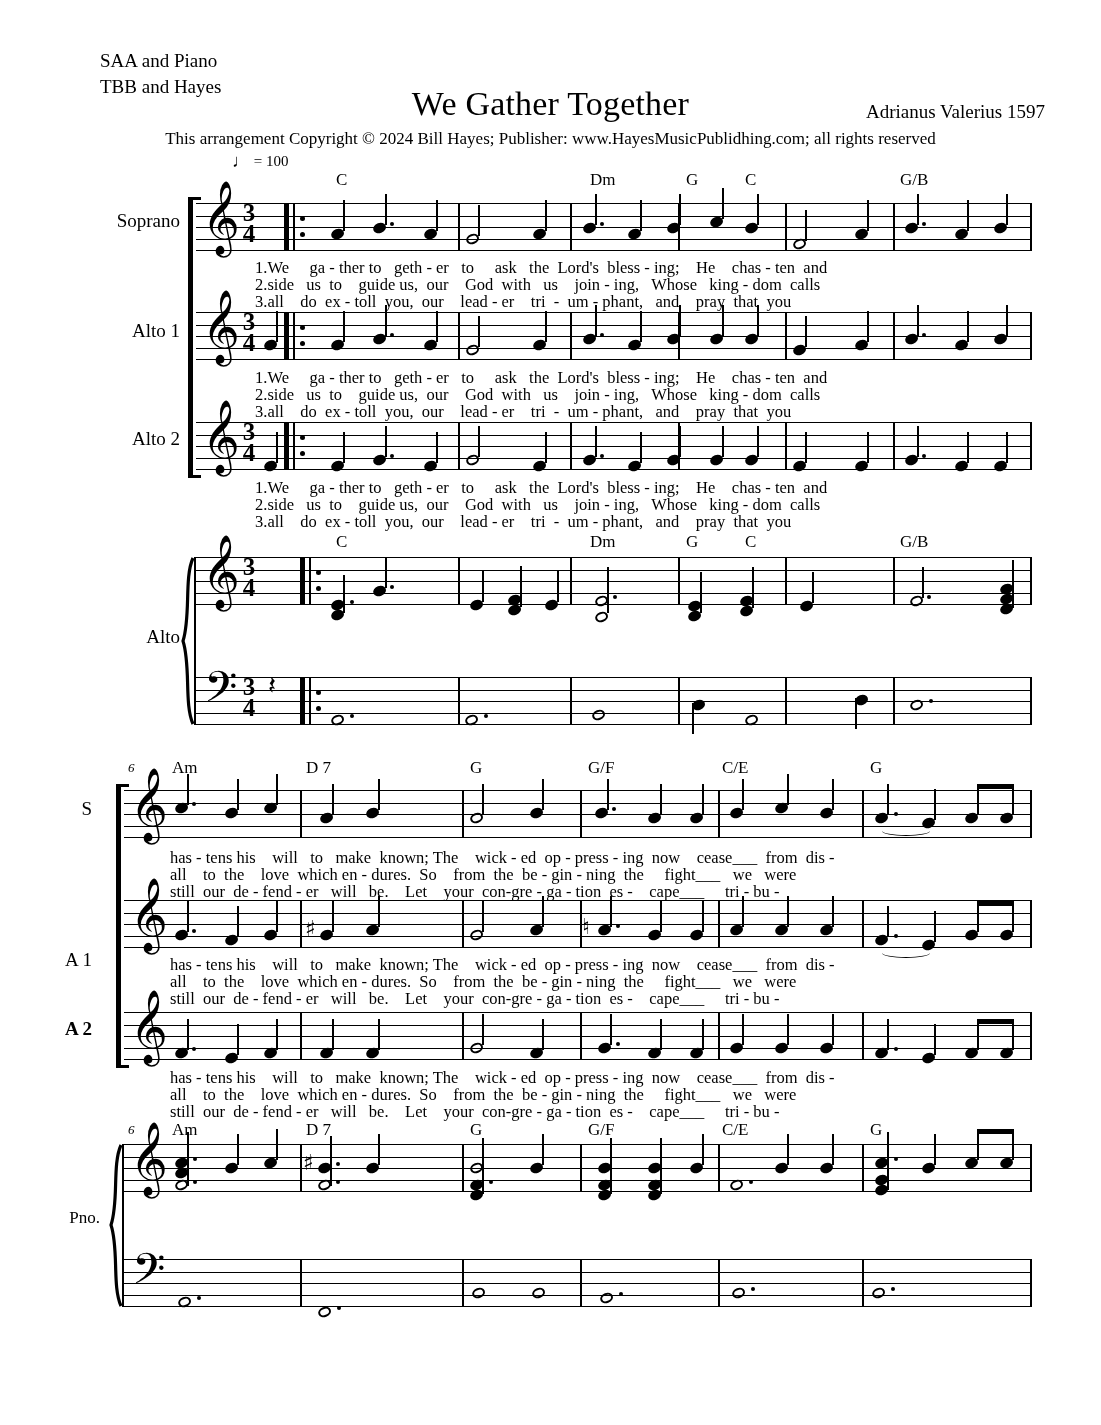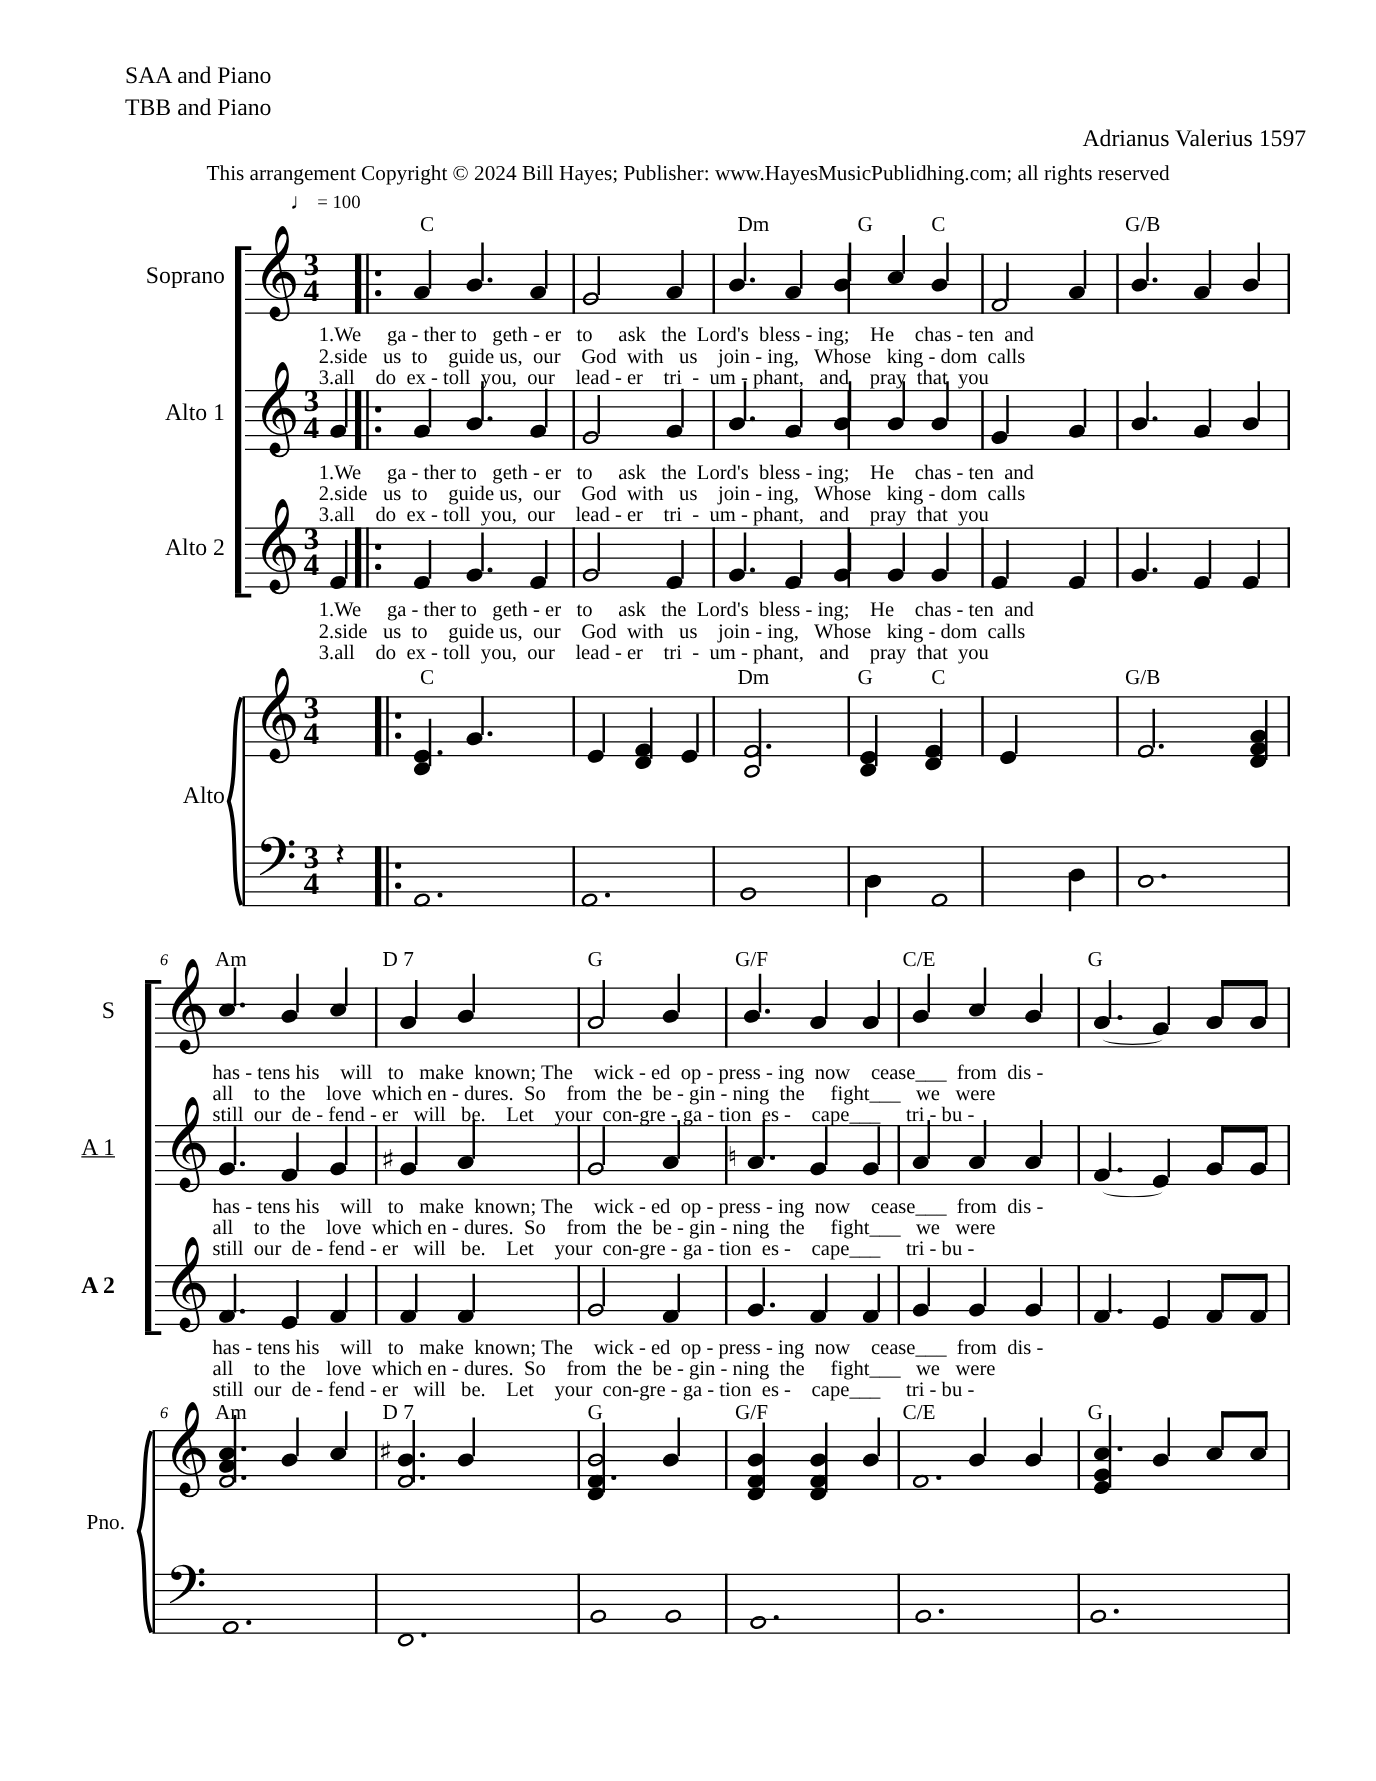--- a/index.html
+++ b/index.html
@@ -208,22 +208,23 @@
     height: 9px;
   }
 </style>
 </head>
 <body>
 
 <div class="page">
 
   <div class="hdr-voicing">
     <div>SAA and Piano</div>
-    <div>TBB and Piano</div>
-  </div>
+    <div>TBB and Hayes</div>
+  </div>
+  <div class="hdr-title">We Gather Together</div>
   <div class="hdr-composer">Adrianus Valerius 1597</div>
   <div class="hdr-copyright">This arrangement Copyright © 2024 Bill Hayes; Publisher:  www.HayesMusicPublidhing.com; all rights reserved</div>
   <div class="tempo">
     <span class="noteq">♩</span>
     <span>= 100</span>
   </div>
 
   <div class="label" style="left:80px; top:210px; width:100px;">Soprano</div>
   <div class="label" style="left:80px; top:320px; width:100px;">Alto 1</div>
   <div class="label" style="left:80px; top:428px; width:100px;">Alto 2</div>
@@ -513,21 +514,21 @@
   <div class="bar" style="left:570px; top:677px; height:48px;"></div>
   <div class="bar" style="left:678px; top:677px; height:48px;"></div>
   <div class="bar" style="left:785px; top:677px; height:48px;"></div>
   <div class="bar" style="left:893px; top:677px; height:48px;"></div>
   <div class="bar" style="left:1030px; top:677px; height:48px;"></div>
 
   <div class="measnum" style="left:128px; top:760px;">6</div>
   <div class="measnum" style="left:128px; top:1122px;">6</div>
 
   <div class="label" style="left:50px; top:798px; width:42px;">S</div>
-  <div class="label" style="left:50px; top:908px; width:42px;text-decoration:underline;">A 1</div>
+  <div class="label" style="left:50px; top:949px; width:42px;">A 1</div>
   <div class="label" style="left:50px; top:1018px; width:42px;font-weight:bold;">A 2</div>
   <div class="label" style="left:40px; top:1208px; width:60px; font-size:17px;">Pno.</div>
 
   <div class="bracket" style="left:116px; top:787px; height:278px;"></div>
   <div style="position:absolute; left:106px; top:1143px; width:18px; height:165px;">
     <svg width="18" height="165" viewBox="0 0 18 165">
         <path d="M15 2 C 6 22, 13 58, 5 82 C 13 106, 6 143, 15 163" stroke="#000" stroke-width="3.2" fill="none"></path>
       </svg>
   </div>
   <div class="bar" style="left:122px; top:1144px; height:163px; width:2px;"></div>

